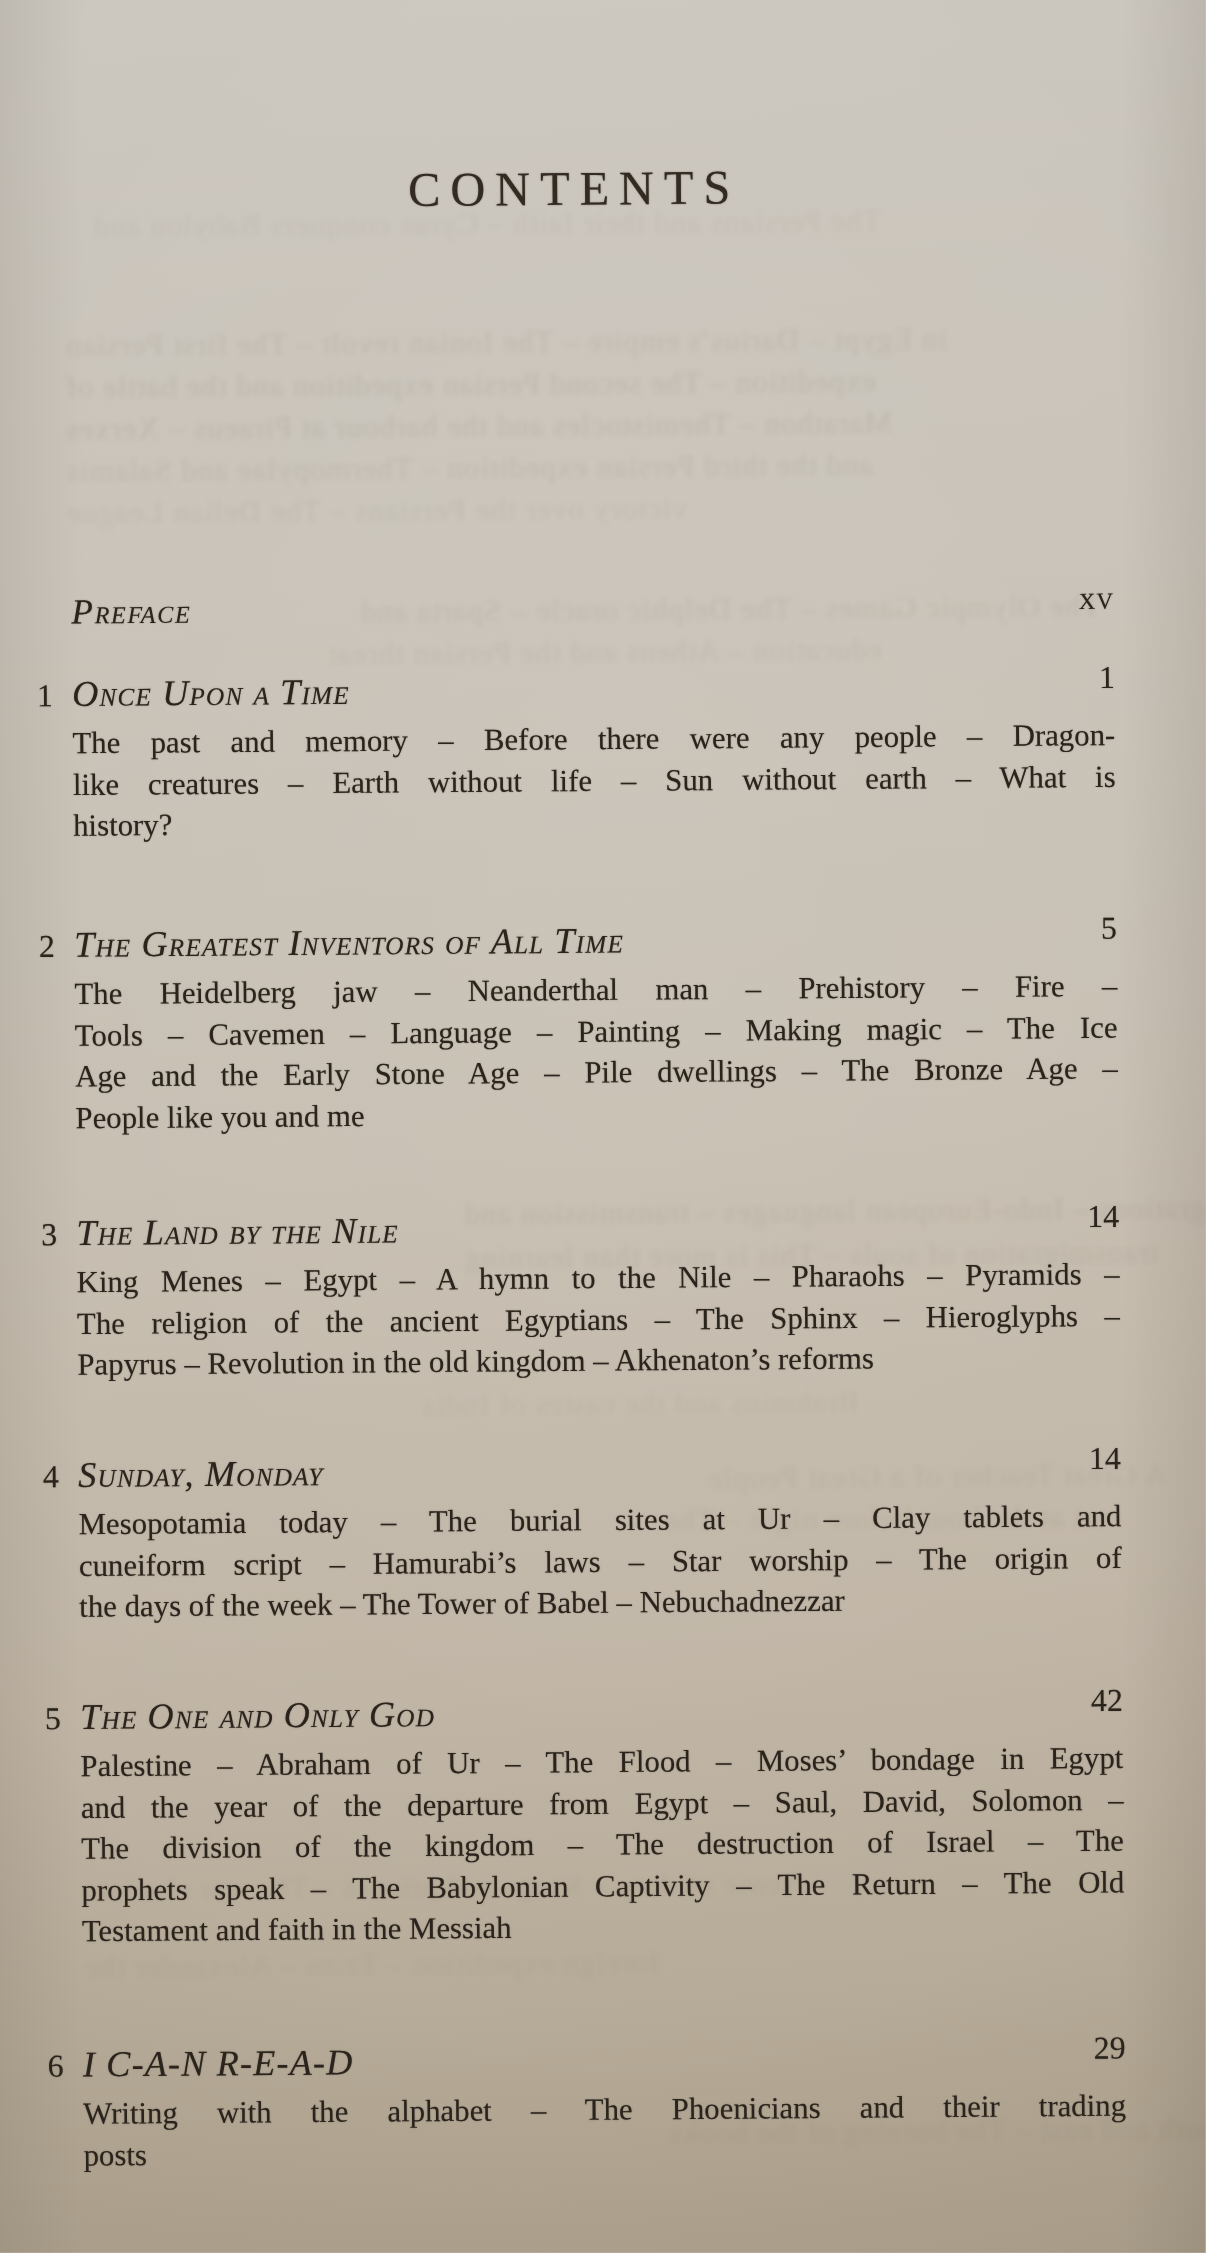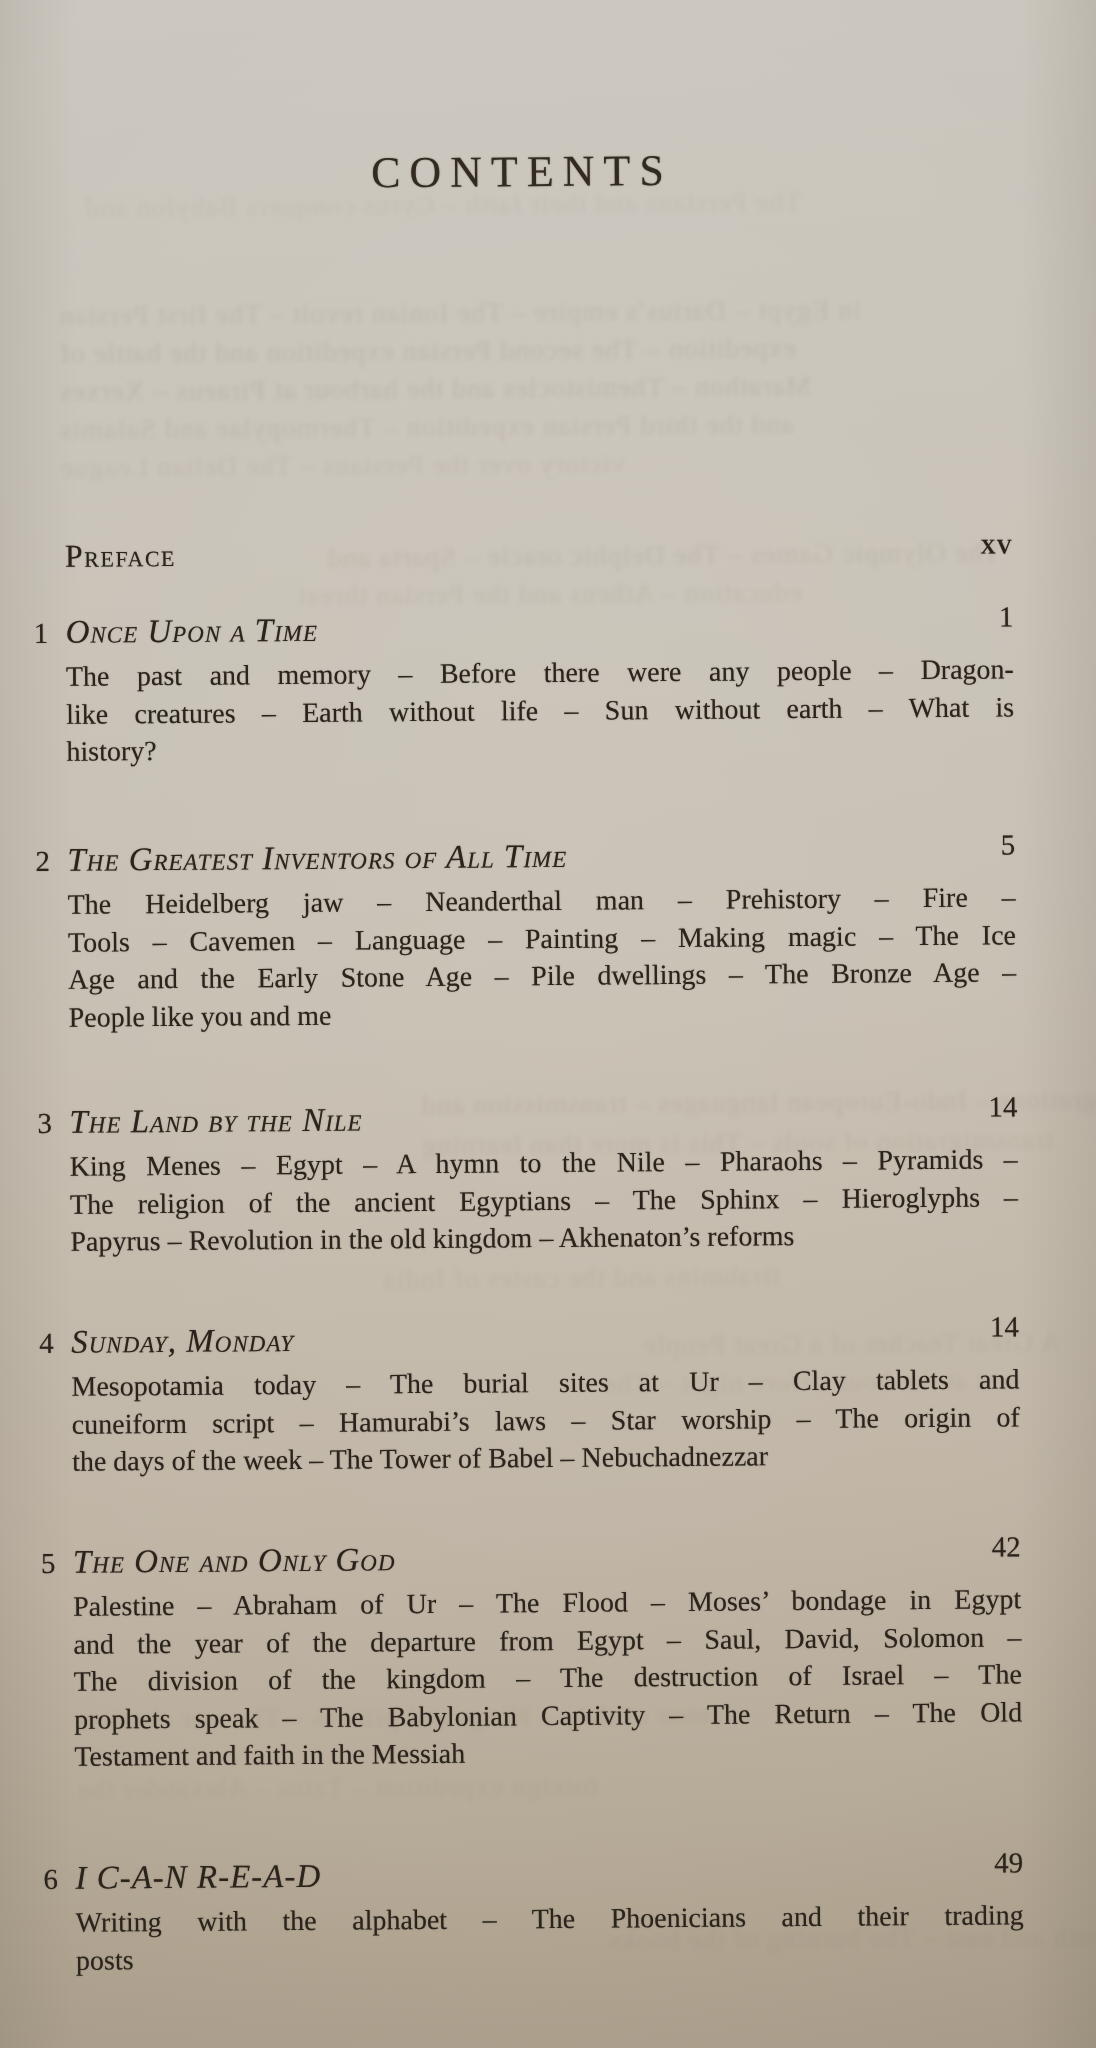--- a/index.html
+++ b/index.html
@@ -31,22 +31,22 @@
   .contents-title{
     position:absolute;top:146px;left:0;width:100%;
     text-align:center;padding-right:40px;box-sizing:border-box;
     font-size:44px;letter-spacing:9px;color:#332b22;
     text-shadow:0 0 1.5px rgba(43,36,28,0.55);
   }
   .preface-row{
     position:absolute;left:68px;right:80px;top:534px;
     display:flex;align-items:baseline;font-size:32px;
   }
-  .preface-label{font-variant:small-caps;letter-spacing:1.5px;}
-  .preface-page{margin-left:auto;font-variant:small-caps;font-size:30px;position:relative;top:-6px;letter-spacing:1px;font-weight:bold;}
+  .preface-label{font-style:italic;font-variant:small-caps;letter-spacing:1.5px;}
+  .preface-page{margin-left:auto;font-variant:small-caps;font-size:30px;position:relative;top:-6px;letter-spacing:1px;}
   .chapter{position:absolute;left:36px;right:80px;}
   .chap-head{display:flex;align-items:baseline;font-size:33px;}
   .chap-num{width:32px;flex:0 0 32px;font-size:29px;}
   .chap-title{font-style:italic;font-variant:small-caps;letter-spacing:1px;white-space:nowrap;}
   .chap-page{margin-left:auto;font-size:29px;position:relative;top:-9px;}
   .chap-summary{margin-left:32px;margin-top:7px;font-size:28px;line-height:37.5px;}
   .sum-line{text-align:justify;text-align-last:justify;}
   .sum-line.last{text-align-last:left;}
   
   #ch0{top:610px;} #ch1{top:838px;} #ch2{top:1100px;}
@@ -148,21 +148,21 @@
         <div class="sum-line">The division of the kingdom – The destruction of Israel – The</div>
         <div class="sum-line">prophets speak – The Babylonian Captivity – The Return – The Old</div>
         <div class="sum-line last">Testament and faith in the Messiah</div>
       </div>
   </div>
 
   <div class="chapter ink" id="ch5">
     <div class="chap-head">
       <span class="chap-num">6</span>
       <span class="chap-title">I C-A-N R-E-A-D</span>
-      <span class="chap-page">49</span>
+      <span class="chap-page">29</span>
     </div>
     <div class="chap-summary">
         <div class="sum-line">Writing with the alphabet – The Phoenicians and their trading</div>
         <div class="sum-line last">posts</div>
       </div>
   </div>
 
 </div>
 
 </body></html>

